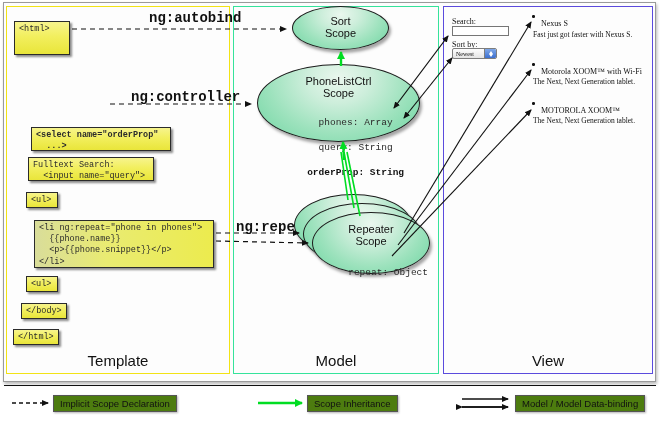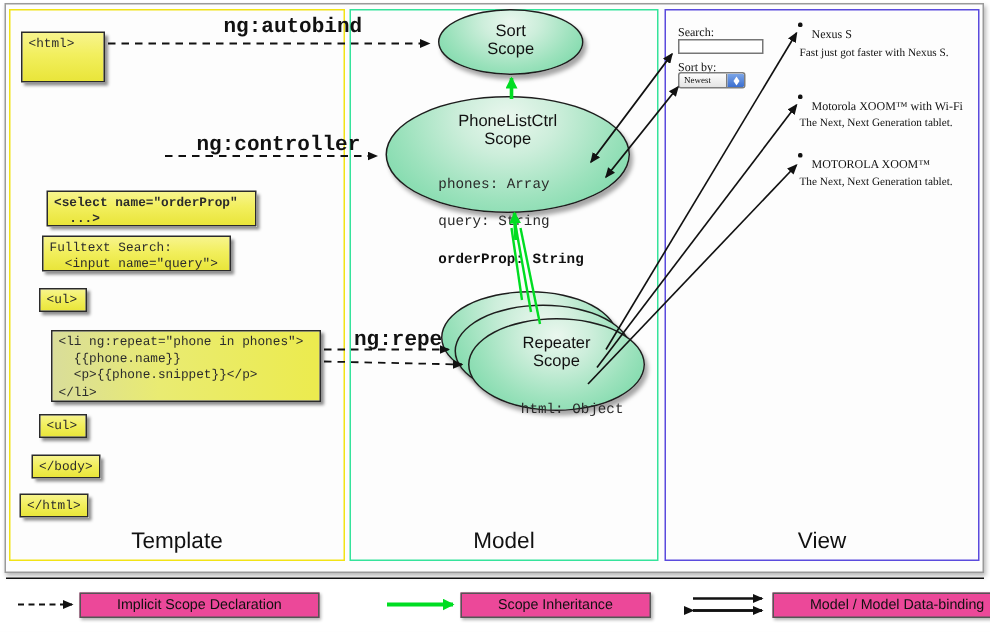--- a/index.html
+++ b/index.html
@@ -62,21 +62,21 @@
     background:radial-gradient(ellipse at 50% 18%,#eaf7ee 0%,#cdeedb 28%,#9de2bd 62%,#6dd5a1 100%);
     box-shadow:2px 3px 3px rgba(0,0,0,.35);
     box-sizing:border-box;
   }
   .ellipse-title{
     position:absolute;left:0;width:100%;text-align:center;
     font-size:11px;color:#111;line-height:1.12;
     font-family:"Liberation Sans",sans-serif;
   }
   .ellipse-props{
-    position:absolute;left:0;width:100%;
+    position:absolute;left:0;width:100%;text-align:center;
     font-family:"Liberation Mono","DejaVu Sans Mono",monospace;
     font-size:9.5px;line-height:1.3;color:#2a2a2a;
     white-space:pre;
   }
   .ellipse-props b{font-weight:bold;color:#111;}
 
   
   .view-label{
     position:absolute;font-family:"Liberation Serif",serif;
     font-size:8px;color:#111;
@@ -107,23 +107,23 @@
   .view-select .stepper:after{bottom:1.5px;border-top:3px solid #fff;}
 
   .phone-item{position:absolute;font-family:"Liberation Serif",serif;}
   .phone-name{font-size:8px;color:#111;white-space:nowrap;}
   .phone-bullet{position:absolute;left:-9px;top:3px;width:2.5px;height:2.5px;border-radius:50%;background:#111;}
   .phone-snippet{position:absolute;font-family:"Liberation Serif",serif;font-size:7.5px;color:#111;white-space:nowrap;}
 
   
   .legend-sep{position:absolute;left:4px;top:385px;width:652px;height:0;border-top:1.5px solid #111;}
   .legend-box{
-    position:absolute;border:1px solid #555;background:#ec4899;
+    position:absolute;border:1px solid #555;background:#4d7c0f;
     font-family:"Liberation Sans",sans-serif;font-size:9.5px;color:#111;
-    padding:2px 24px;box-shadow:1px 1px 2px rgba(0,0,0,.3);
+    padding:2px 6px;box-shadow:1px 1px 2px rgba(0,0,0,.3);
     white-space:nowrap;box-sizing:border-box;
   }
 
   svg.overlay{position:absolute;left:0;top:0;width:660px;height:421px;pointer-events:none;}
 </style>
 </head>
 <body>
 
 <div id="stage">
 
@@ -185,21 +185,21 @@
   </div>
 
   <div class="ellipse" style="left:294px;top:194px;width:118px;height:62px;"></div>
   <div class="ellipse" style="left:303px;top:203px;width:118px;height:62px;"></div>
   <div class="ellipse" style="left:312px;top:212px;width:118px;height:62px;">
     <div class="ellipse-title" style="top:10px;">
       <span>Repeater</span><br>
       <span>Scope</span>
     </div>
     <div class="ellipse-props" style="top:42px;">
-      <span>html: Object</span>
+      <span>repeat: Object</span>
     </div>
   </div>
 
   <div class="view-label" style="left:452px;top:17px;">Search:</div>
   <input class="view-input" style="left: 452px; top: 26px; width: 57px; height: 10px; font-size: 7px;" value="">
 
   <div class="view-label" style="left:452px;top:40px;">Sort by:</div>
   <div class="view-select" style="left:452px;top:48px;width:45px;">
     <span>Newest</span>
     <span class="stepper"></span>

